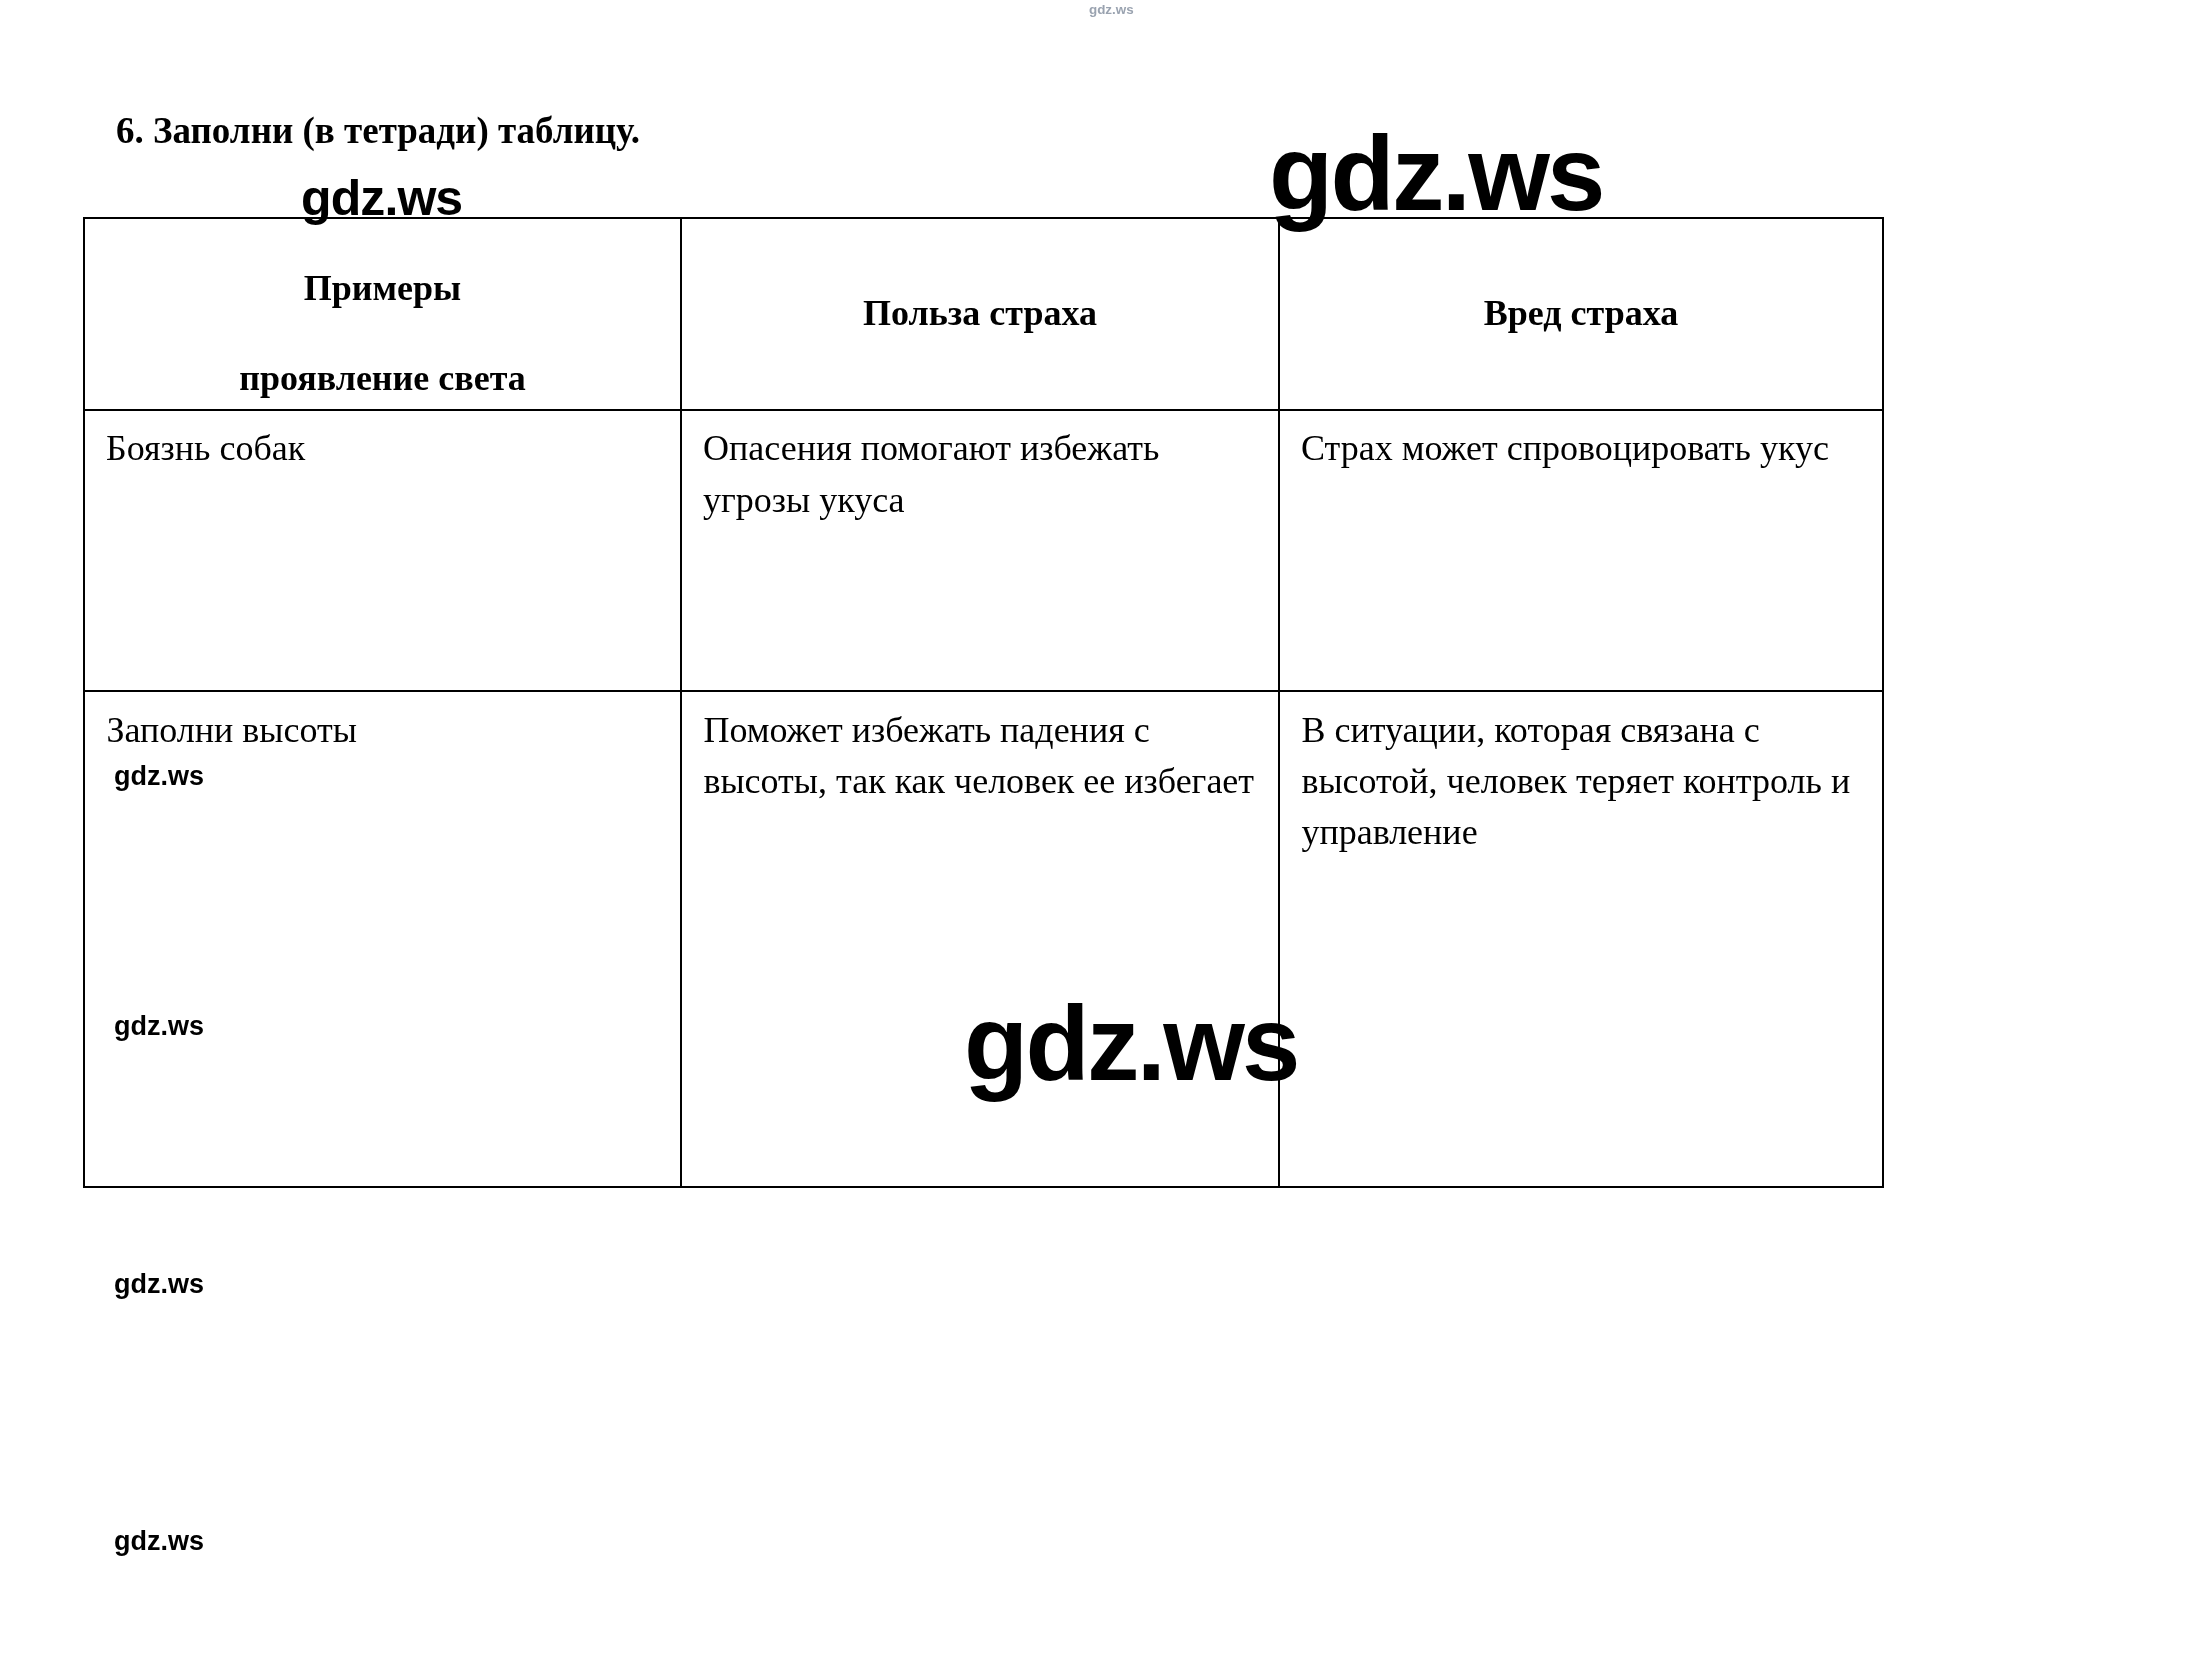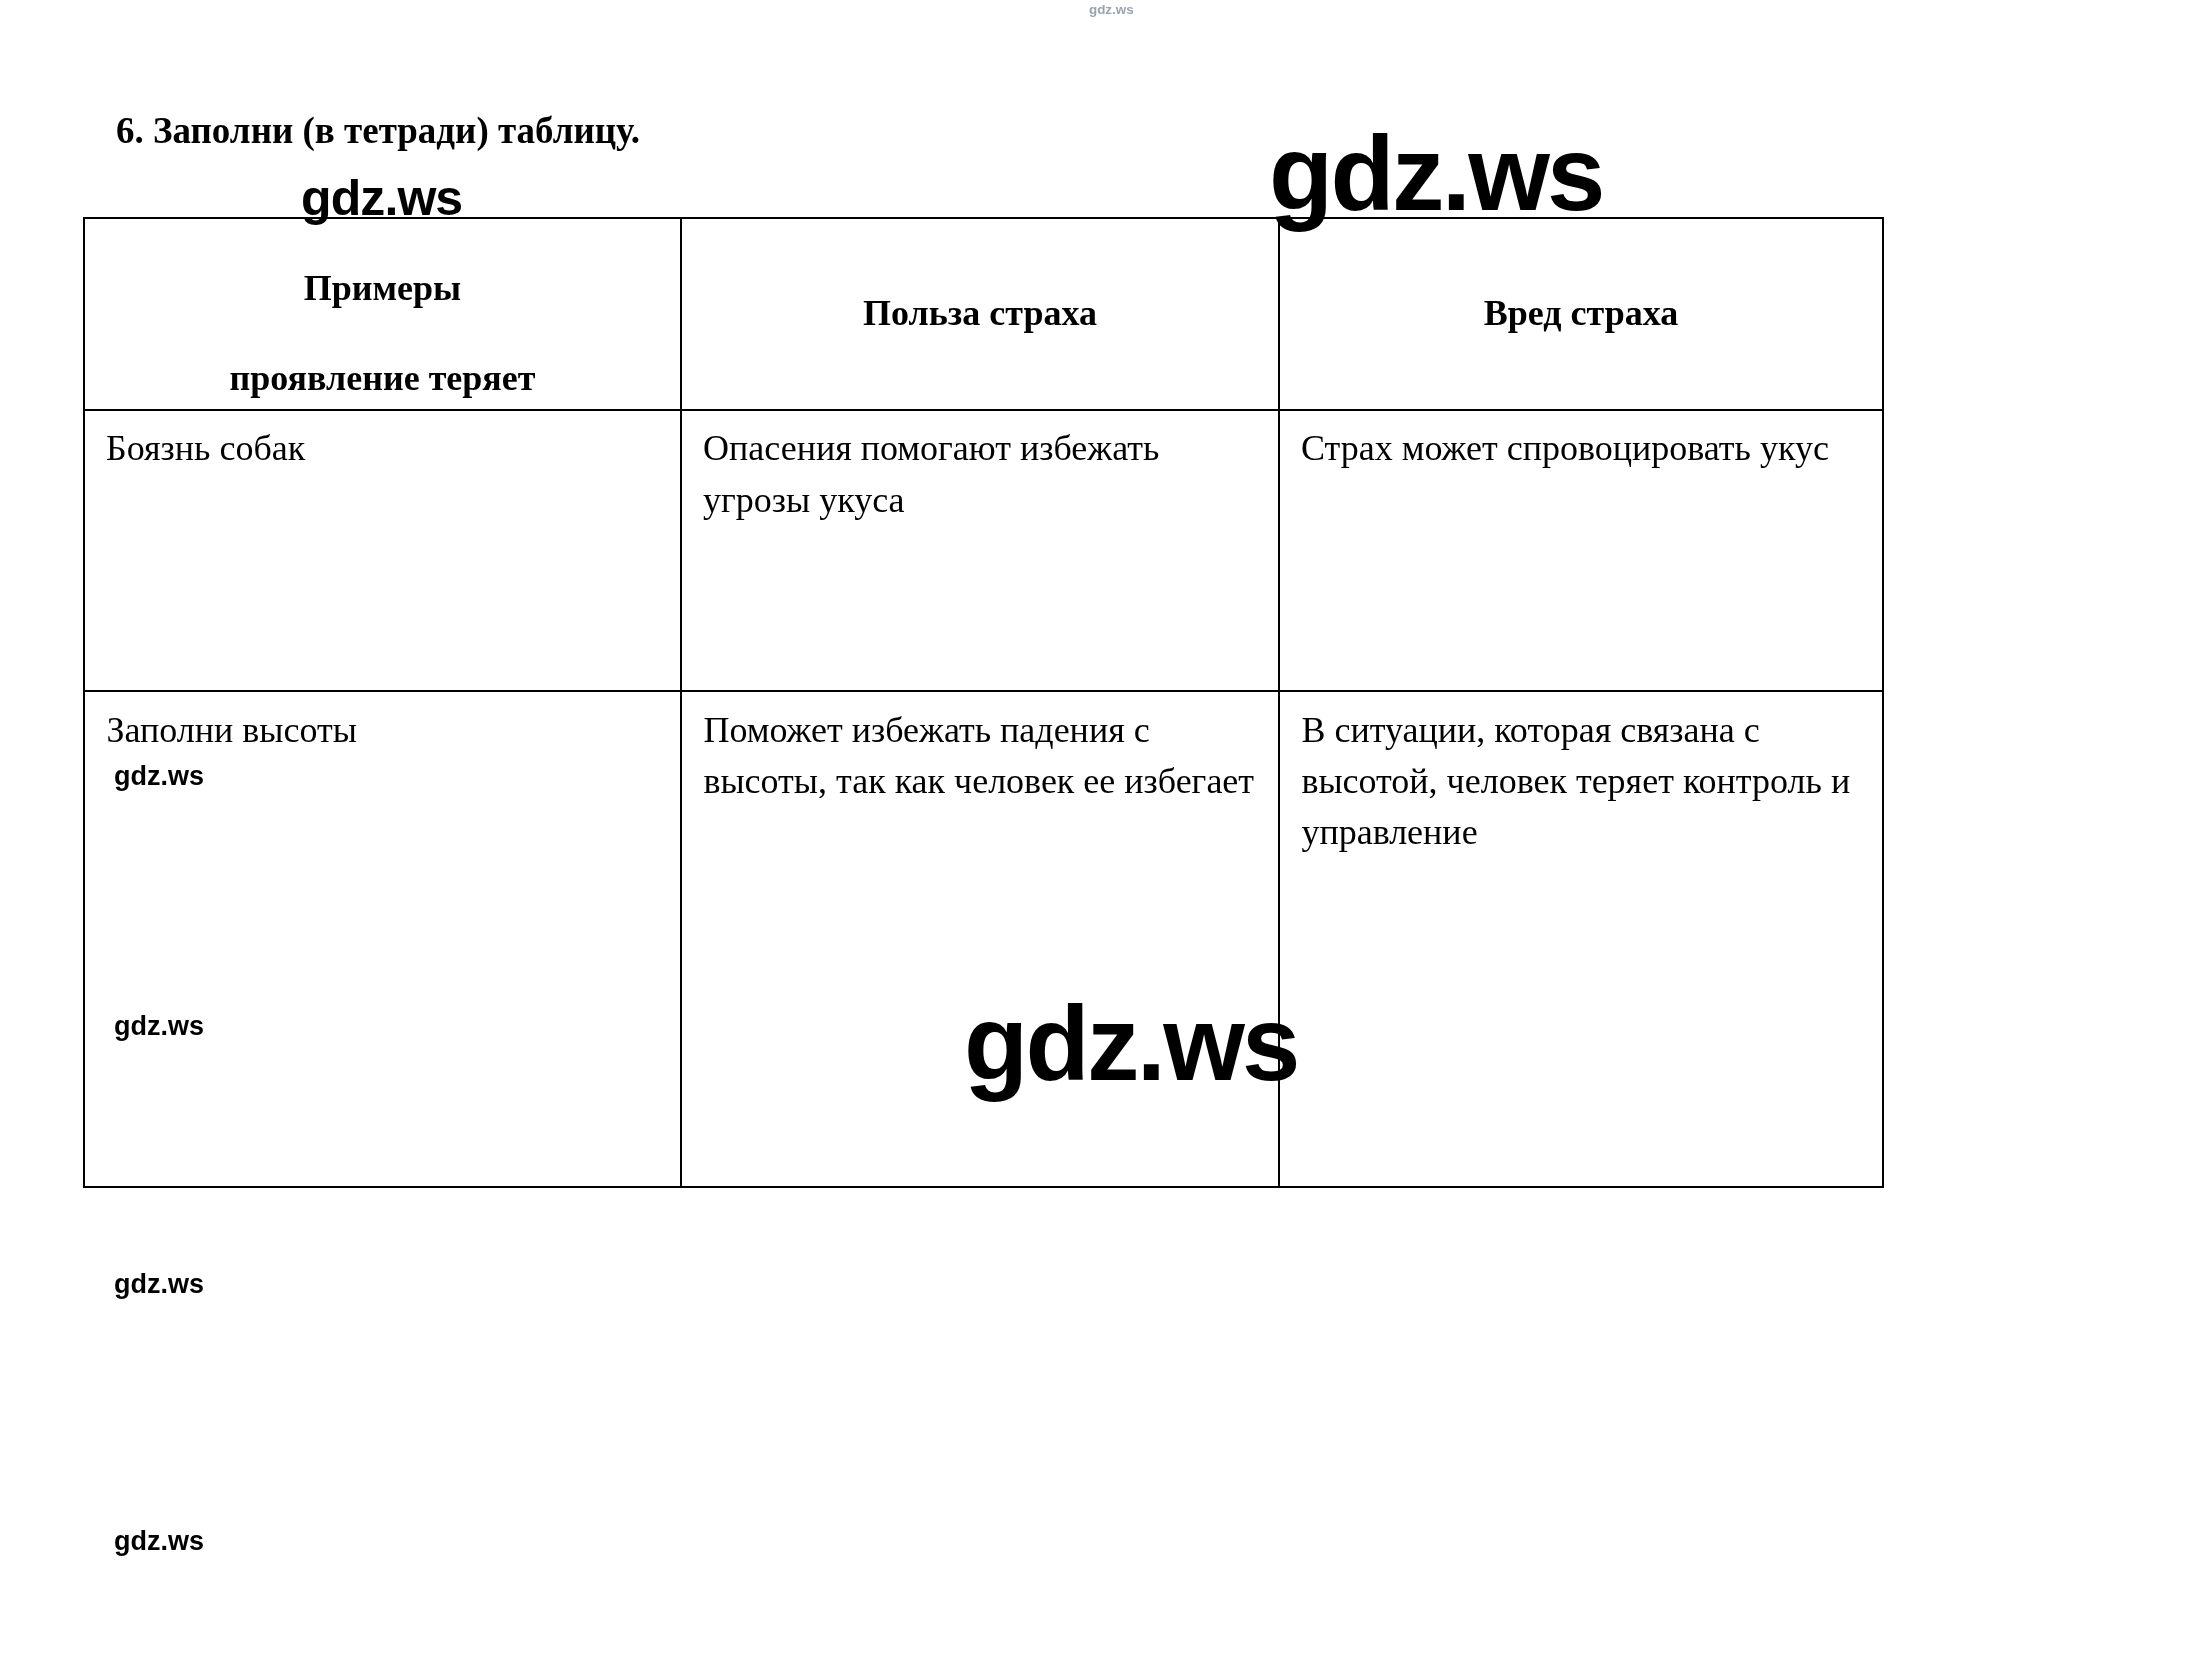--- a/index.html
+++ b/index.html
@@ -145,21 +145,21 @@
     <table class="fear-table">
       <colgroup>
         <col class="c1">
           <col class="c2">
           <col class="c3">
       </colgroup>
       <thead>
         <tr>
           <th>
             <span class="hdr-two-lines">Примеры</span>
-            <span class="hdr-two-lines">проявление теряет</span>
+            <span class="hdr-two-lines">проявление света</span>
           </th>
           <th>Польза страха</th>
           <th>Вред страха</th>
         </tr>
       </thead>
       <tbody>
         <tr class="row-dogs">
           <td class="col-example">Боязнь собак</td>
           <td>Опасения помогают избежать угрозы укуса</td>
           <td>Страх может спровоцировать укус</td>

